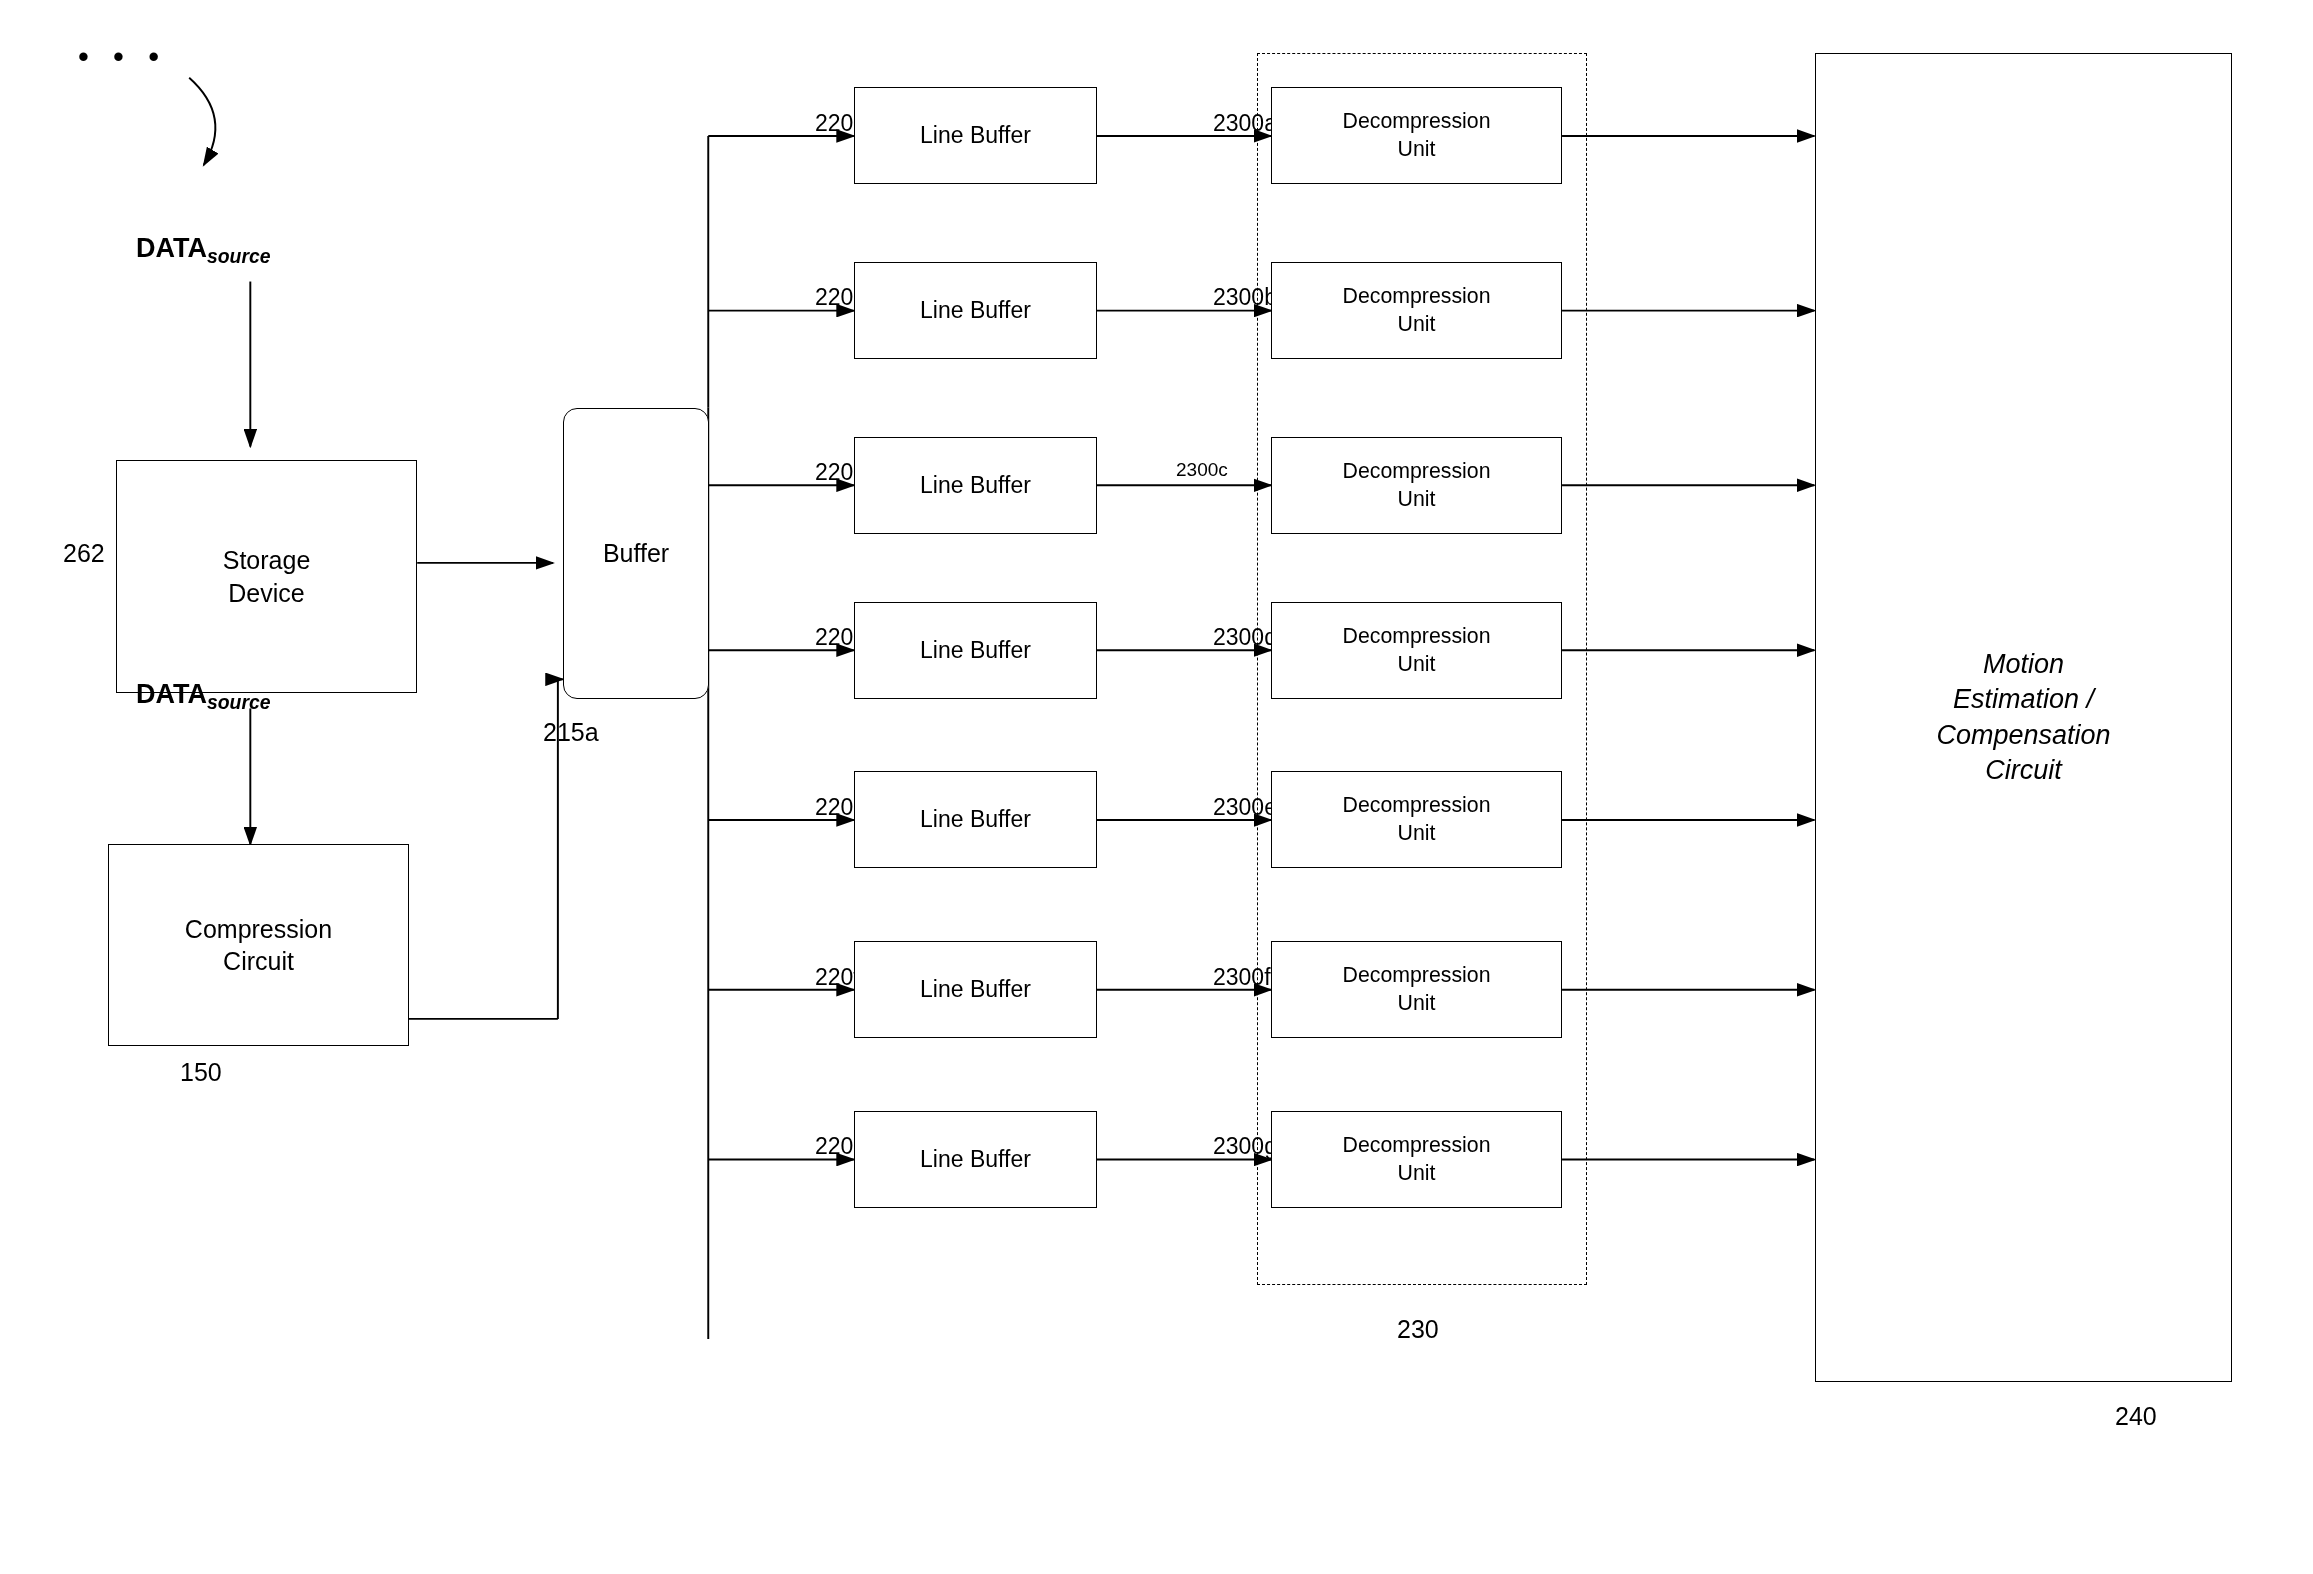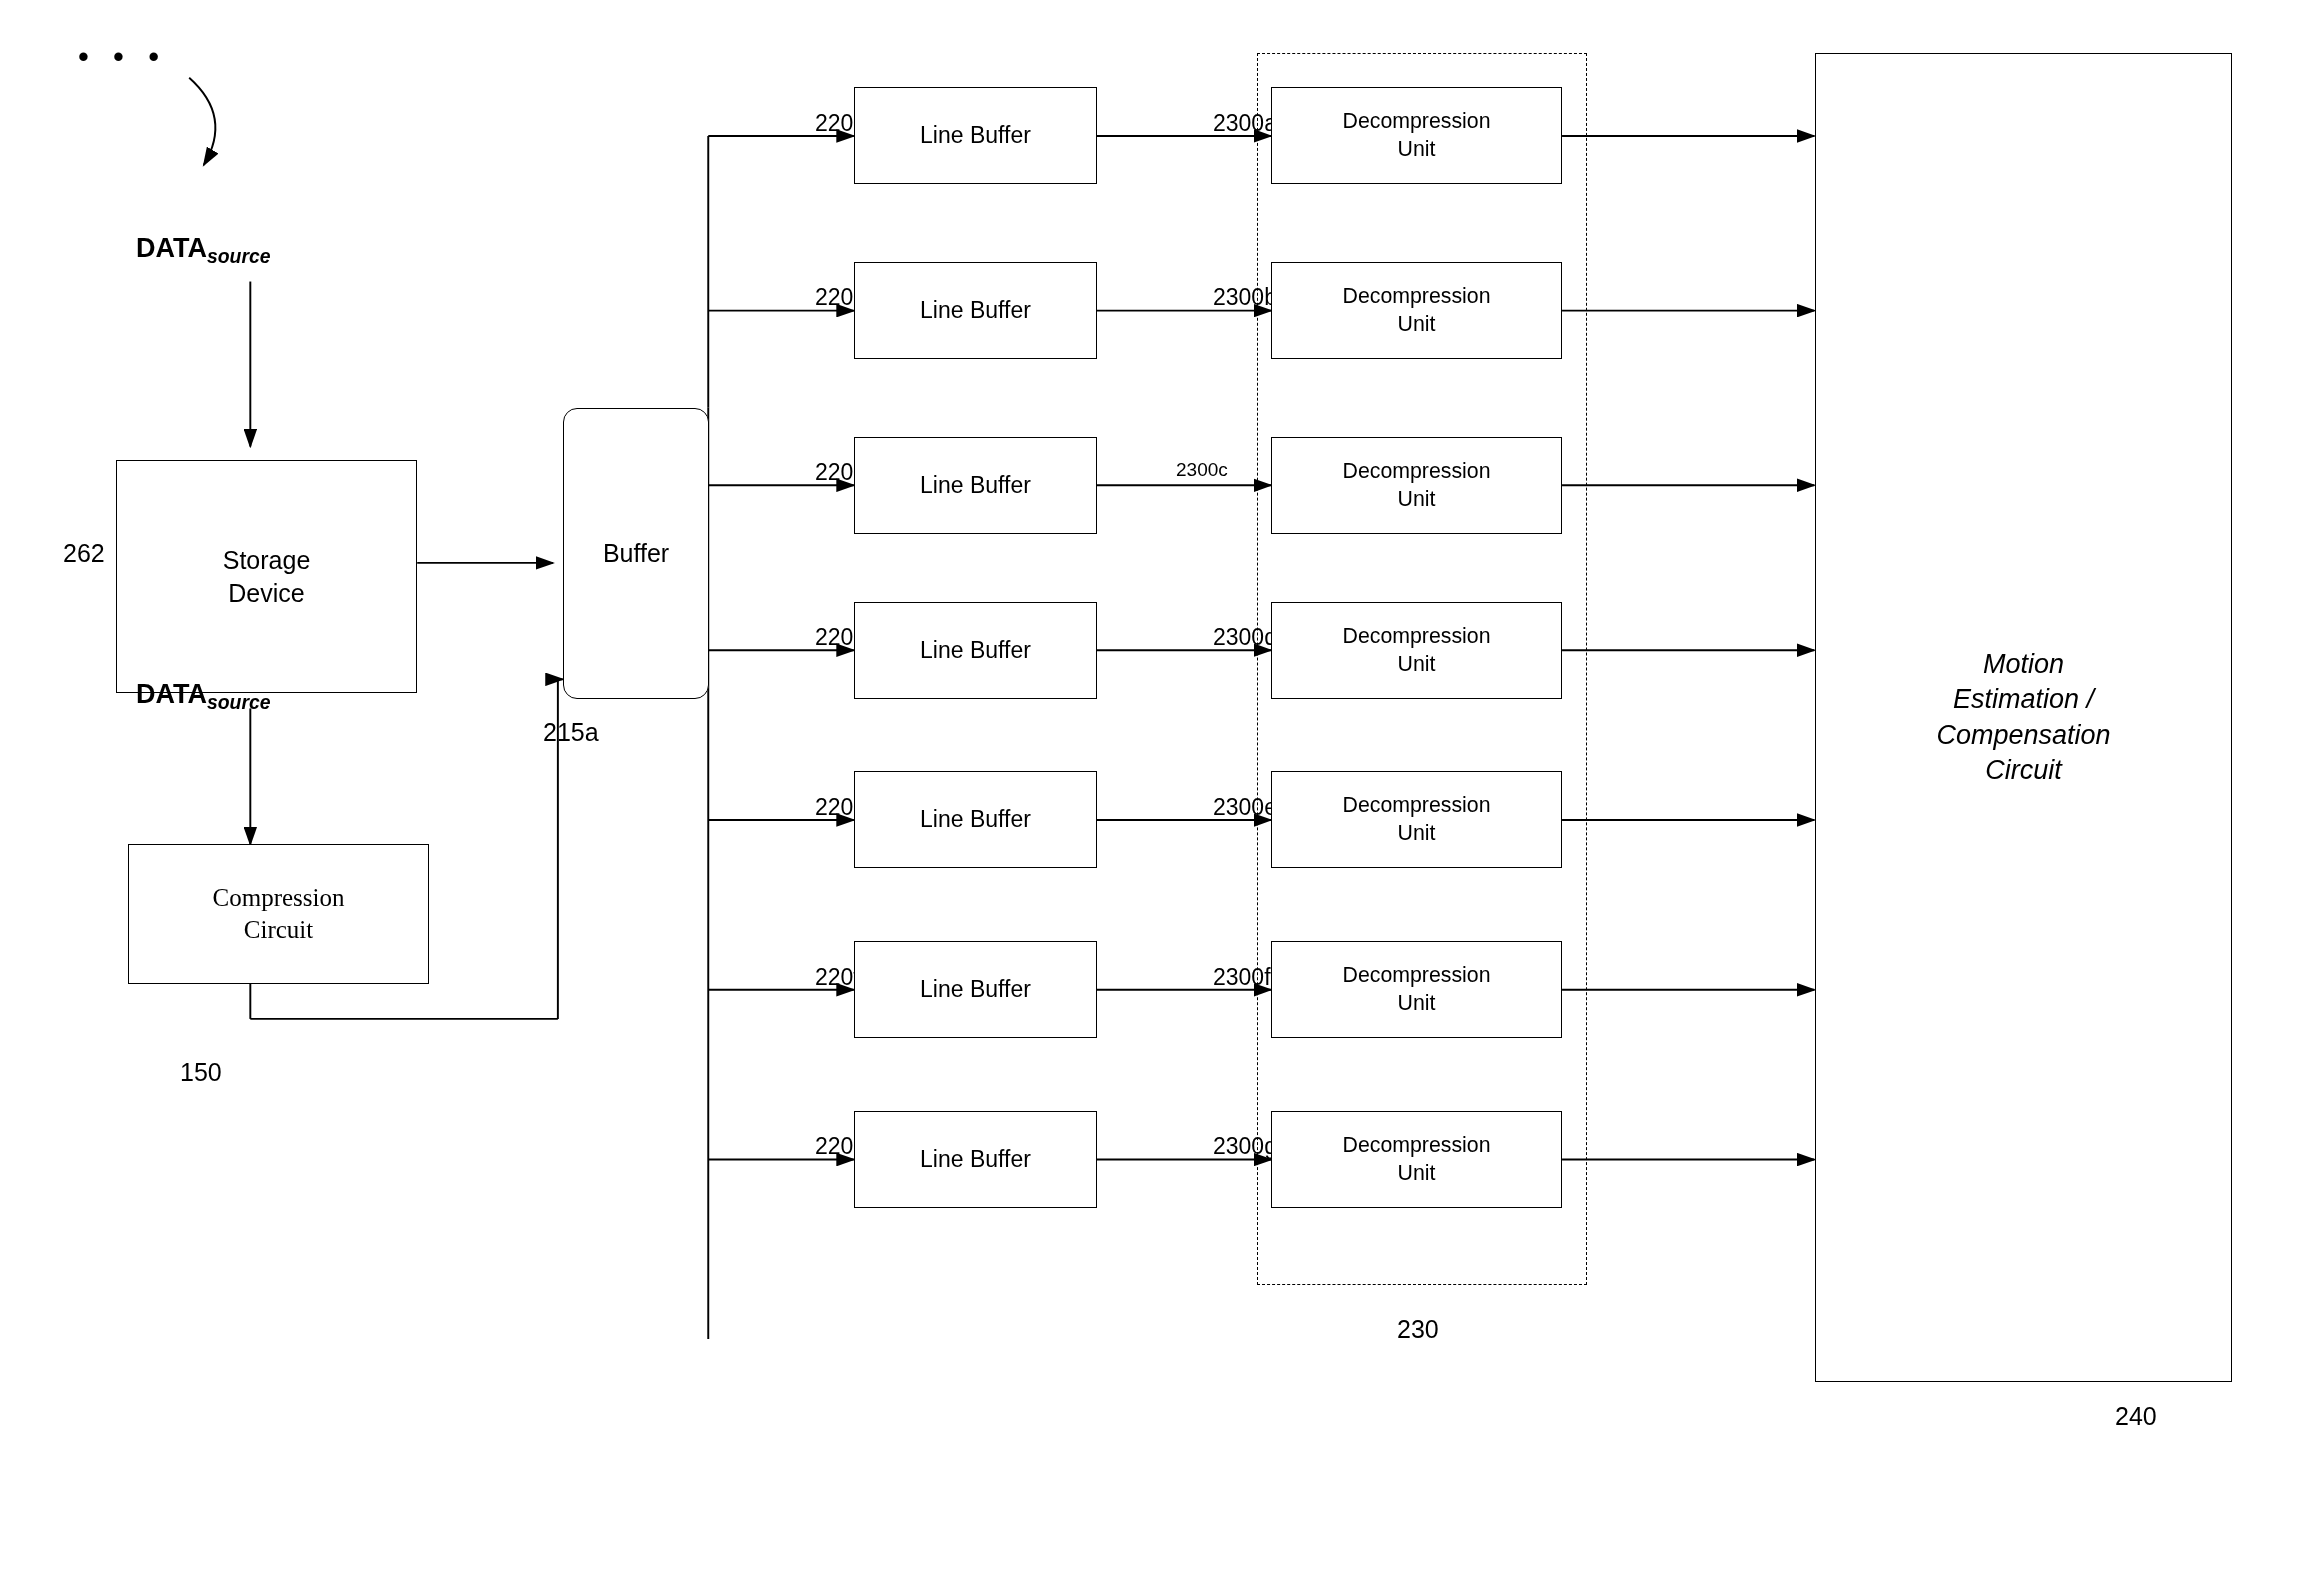--- a/index.html
+++ b/index.html
@@ -121,21 +121,21 @@
   <div class="label" style="left:78px; top:39px; font-size:31px; letter-spacing:7.8px;">• • •</div>
 
   <div class="label" style="left:136px; top:233px; font-size:27px; font-weight:bold;">DATA<span style="font-size:19.4px; font-style:italic; vertical-align:sub;">source</span></div>
 
   <div class="box" style="left:116px; top:446px; width:301px; height:233px; font-size:25px;margin-top:14px;">Storage<br>Device</div>
 
   <div class="label" style="left:63px; top:539px;">262</div>
 
   <div class="label" style="left:136px; top:679px; font-size:27px; font-weight:bold;">DATA<span style="font-size:19.4px; font-style:italic; vertical-align:sub;">source</span></div>
 
-  <div class="box" style="left:128px; top:844px; width:301px; height:140px; font-size:25px;font-family:Liberation Serif, serif;">Compression<br>Circuit</div>
+  <div class="box" style="left:108px; top:844px; width:301px; height:202px; font-size:25px;">Compression<br>Circuit</div>
 
   <div class="label" style="left:180px; top:1058px;">150</div>
 
   <div class="box" style="left:563px; top:408px; width:146px; height:291px; font-size:25px;border-radius:14px;">Buffer</div>
 
   <div class="label" style="left:543px; top:718px;text-align:right;">215a</div>
 
   <div class="label" style="left:815px; top:110px; font-size:23px;">220a</div>
   <div class="box" style="left:854px; top:87px; width:243px; height:97px; font-size:23px;">Line Buffer</div>
 

